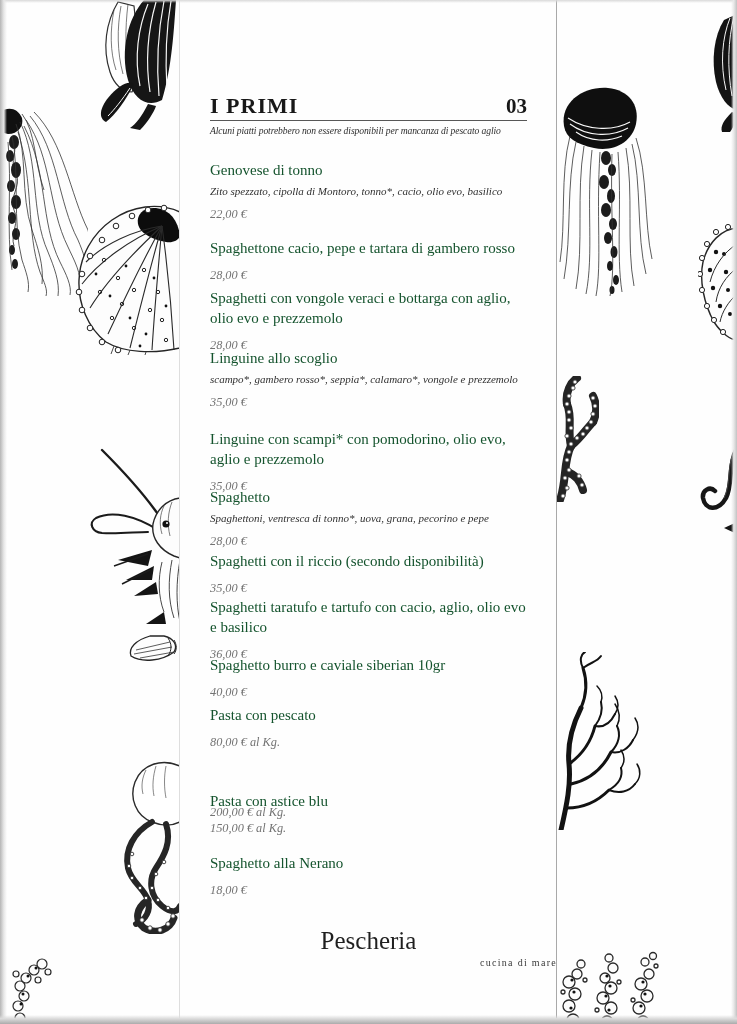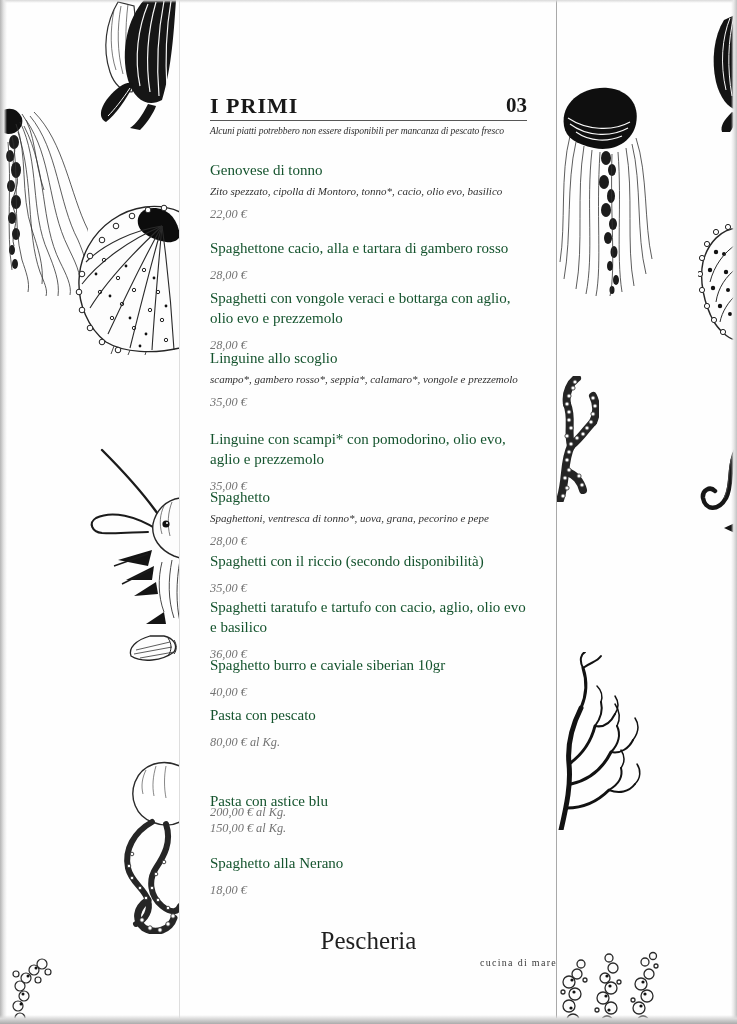--- a/index.html
+++ b/index.html
@@ -13,21 +13,21 @@
   .edge-left{left:0;top:0;bottom:0;width:7px;background:linear-gradient(to right,#b5b5b5,#e7e7e7 55%,rgba(255,255,255,0));}
   .edge-right{right:0;top:0;bottom:0;width:6px;background:linear-gradient(to left,#c2c2c2,#e9e9e9 55%,rgba(255,255,255,0));}
   .edge-bottom{left:0;right:0;bottom:0;height:9px;background:linear-gradient(to top,#ababab,#dcdcdc 60%,rgba(255,255,255,0));}
   .edge-top{left:0;right:0;top:0;height:3px;background:linear-gradient(to bottom,#d9d9d9,rgba(255,255,255,0));}
   
   .panel-line{position:absolute;top:0;bottom:0;width:1px;}
   .panel-line-left{left:179px;background:#dedede;}
   .panel-line-right{left:556px;background:#949494;opacity:.8;}
   
   .header{position:absolute;left:210px;width:317px;top:94px;}
-  .header-row{display:flex;justify-content:space-between;align-items:flex-start;border-bottom:1.5px solid #575757;padding-bottom:3px;}
+  .header-row{display:flex;justify-content:space-between;align-items:center;border-bottom:1.5px solid #575757;padding-bottom:3px;}
   .title{font-weight:bold;font-size:22px;letter-spacing:1px;color:#181818;line-height:1.05;}
   .pagenum{font-weight:bold;font-size:21px;color:#181818;line-height:1.05;}
   .note{margin-top:4px;font-style:italic;font-size:9.6px;color:#2d2d2d;white-space:nowrap;letter-spacing:-0.1px;}
   
   .item{position:absolute;left:210px;width:318px;}
   .dish{font-size:15px;line-height:1.33;color:#14532d;}
   .desc{font-size:11px;font-style:italic;line-height:1.3;color:#303030;margin-top:3px;}
   .price{font-size:12.3px;font-style:italic;color:#737373;margin-top:9px;line-height:1.25;}
   
   .logo{position:absolute;left:180px;width:377px;top:926px;text-align:center;}
@@ -402,31 +402,31 @@
   </div>
 
   <div class="panel-line panel-line-left"></div>
   <div class="panel-line panel-line-right"></div>
 
   <div class="header">
     <div class="header-row">
       <span class="title">I PRIMI</span>
       <span class="pagenum">03</span>
     </div>
-    <div class="note">Alcuni piatti potrebbero non essere disponibili per mancanza di pescato fresco</div>
+    <div class="note">Alcuni piatti potrebbero non essere disponibili per mancanza di pescato aglio</div>
   </div>
 
   <div class="item" style="top:161px">
     <div class="dish">Genovese di tonno</div>
     <div class="desc">Zito spezzato, cipolla di Montoro, tonno*, cacio, olio evo, basilico</div>
     <div class="price">22,00 €</div>
   </div>
 
   <div class="item" style="top:239px">
-    <div class="dish">Spaghettone cacio, alla e tartara di gambero rosso</div>
+    <div class="dish">Spaghettone cacio, pepe e tartara di gambero rosso</div>
     <div class="price">28,00 €</div>
   </div>
 
   <div class="item" style="top:289px">
     <div class="dish">Spaghetti con vongole veraci e bottarga con aglio, olio evo e prezzemolo</div>
     <div class="price">28,00 €</div>
   </div>
 
   <div class="item" style="top:349px">
     <div class="dish">Linguine allo scoglio</div>

